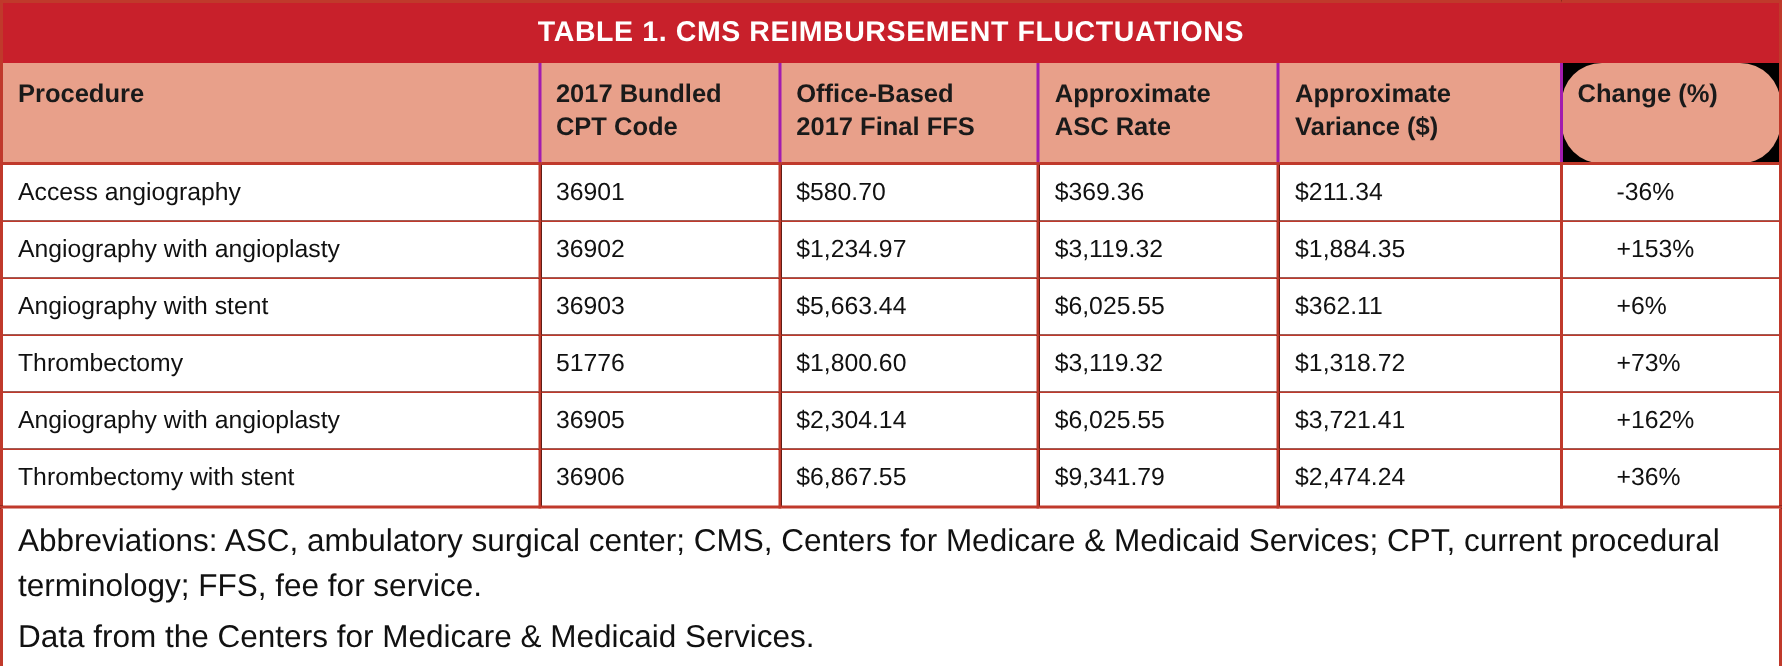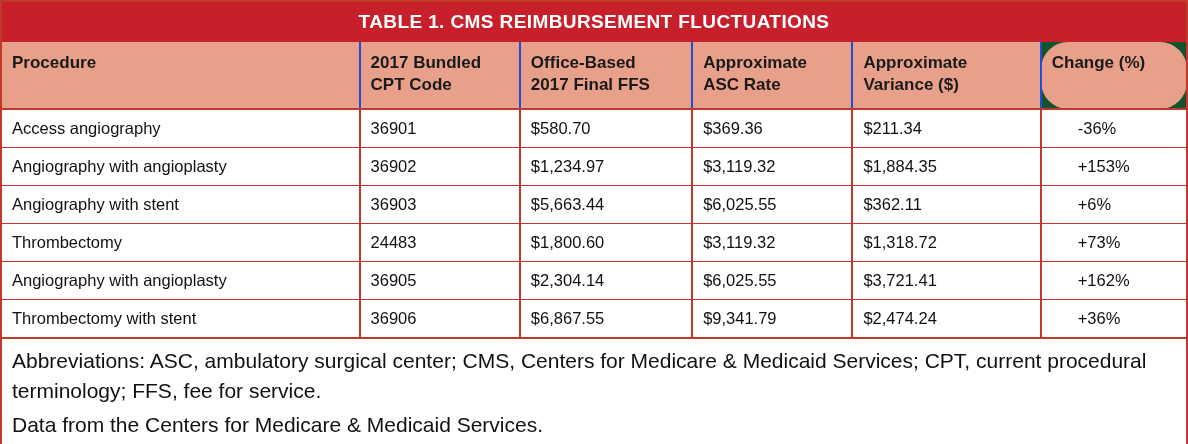--- a/index.html
+++ b/index.html
@@ -8,21 +8,21 @@
     background: #ffffff;
   }
   body {
     font-family: "Liberation Sans", sans-serif;
     -webkit-font-smoothing: antialiased;
   }
   #table-wrap {
     width: 1188px;
     height: 444px;
     box-sizing: border-box;
-    background: #14532d;
+    background: #000000;
     overflow: hidden;
   }
   table.cms-table {
     width: 1188px;
     border-collapse: collapse;
     table-layout: fixed;
     border: 2px solid #c0392b;
   }
   
   tr.title-row td {
@@ -36,21 +36,21 @@
     border: none;
   }
   
   tr.header-row td {
     background: #e8a08a;
     color: #1a1a1a;
     font-size: 17px;
     font-weight: bold;
     vertical-align: top;
     padding: 10px 10px 12px 10px;
-    border-right: 2px solid #1d4ed8;
+    border-right: 2px solid #a21caf;
     border-bottom: 2px solid #c0392b;
     line-height: 1.28;
   }
   tr.header-row td:last-child {
     border-right: none;
     border-radius: 27px;
   }
   
   tr.data-row td {
     background: #ffffff;
@@ -152,21 +152,21 @@
       <tr class="data-row">
         <td>Angiography with stent</td>
         <td>36903</td>
         <td>$5,663.44</td>
         <td>$6,025.55</td>
         <td>$362.11</td>
         <td>+6%</td>
       </tr>
       <tr class="data-row">
         <td>Thrombectomy</td>
-        <td>24483</td>
+        <td>51776</td>
         <td>$1,800.60</td>
         <td>$3,119.32</td>
         <td>$1,318.72</td>
         <td>+73%</td>
       </tr>
       <tr class="data-row">
         <td>Angiography with angioplasty</td>
         <td>36905</td>
         <td>$2,304.14</td>
         <td>$6,025.55</td>

